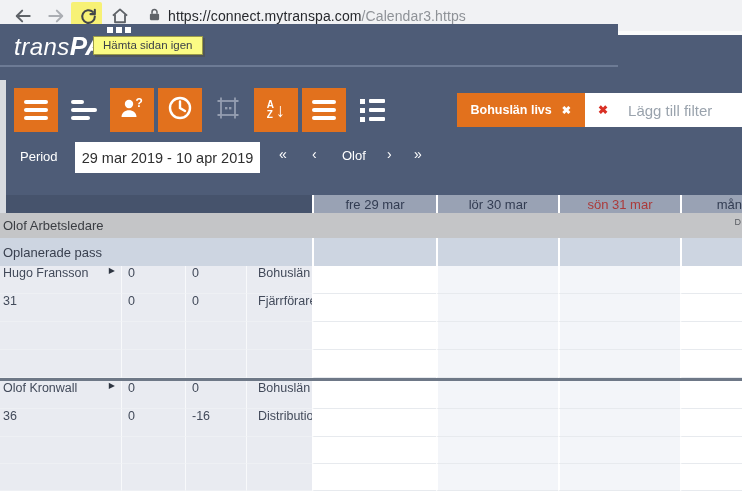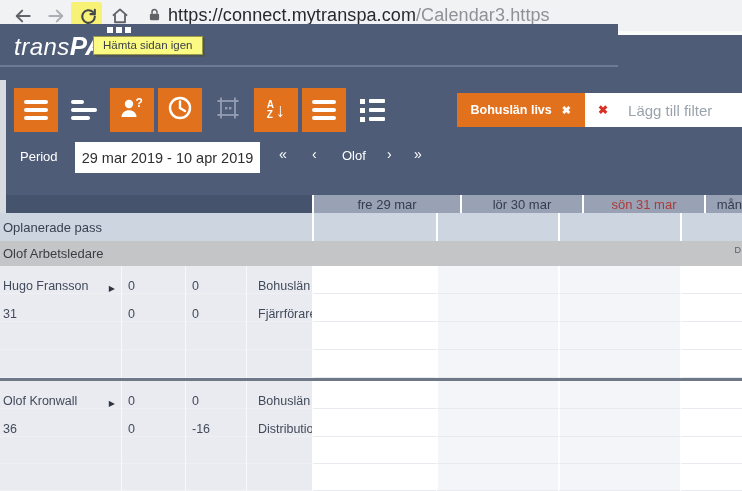--- a/index.html
+++ b/index.html
@@ -6,21 +6,21 @@
   html,body { width:742px; height:491px; }
   body { font-family:"Liberation Sans", sans-serif; overflow:hidden; background:#fff; }
   .page { position:relative; width:742px; height:491px; overflow:hidden; background:#4e5c77; }
 
   
   .chrome { position:absolute; left:0; top:0; width:742px; height:31px; background:#f1f2f4; }
   .white-band { position:absolute; left:0; top:31px; width:742px; height:4px; background:#fafbfb; }
   .nav-ic { position:absolute; top:5px; width:22px; height:22px; display:flex; align-items:center; justify-content:center; }
   .nav-ic svg { display:block; }
   .hl-refresh { position:absolute; left:71px; top:2px; width:31px; height:27px; background:#f7f175; border-radius:2px; }
-  .url-wrap { position:absolute; left:168px; top:0; height:31px; display:flex; align-items:center; font-size:18px; color:#27292d; letter-spacing:.1px; }
+  .url-wrap { position:absolute; left:168px; top:0; height:31px; display:flex; align-items:center; font-size:14px; color:#27292d; letter-spacing:.1px; }
   .url-path { color:#8e9297; }
   .lock { position:absolute; left:146px; top:6px; }
 
   
   .app-header { position:absolute; left:0; top:24px; width:618px; height:43px; background:#4e5c77; border-bottom:2px solid #6d7b95;padding-left:48px; }
   .logo { position:absolute; left:14px; top:7px; font-style:italic; color:#fff; white-space:nowrap; }
   .logo-light { font-size:24px; font-weight:400; letter-spacing:.5px; }
   .logo-bold { font-size:26px; font-weight:800; letter-spacing:0; }
   .apps-grid { position:absolute; left:107px; top:3px; width:24px; height:24px; display:grid; grid-template-columns:repeat(3,6px); grid-template-rows:repeat(3,6px); gap:3px; }
   .apps-grid i { background:#fff; display:block; }
@@ -61,35 +61,35 @@
   .pnav { position:absolute; top:66px; color:#fff; font-size:14px; cursor:pointer; }
   .pnav.first { left:279px; } .pnav.prev { left:312px; }
   .pnav.today { left:342px; font-size:13px; top:68px; }
   .pnav.next { left:387px; } .pnav.last { left:414px; }
 
   
   .grid { position:absolute; left:0; top:195px; width:742px; height:296px; display:flex; flex-direction:column; background:#fff; }
   .g-header { display:flex; height:18px; }
   .gh-left { width:312px; background:#46536c; }
   .gh-day { background:#99a2b4; border-left:2px solid #fff; font-size:13px; color:#323c52; display:flex; align-items:center; justify-content:center; }
-  .gh-day.w1 { width:148px; } .gh-day.w2 { width:122px; } .gh-day.w3 { width:122px; }
+  .gh-day.w1 { width:124px; } .gh-day.w2 { width:122px; } .gh-day.w3 { width:122px; }
   .gh-day.w4 { flex:1; justify-content:flex-end; overflow:hidden; }
   .gh-day.red { color:#ab3a3a; }
 
   .grow { display:flex; }
   .group1 { height:28px; background:#cdd5e1; }
   .group1 .gl { width:312px; display:flex; align-items:center; padding-left:3px; font-size:13px; color:#39404f; }
   .group1 .gd { border-left:2px solid #fff; }
   .group1 .d1 { width:124px; } .group1 .d2,.group1 .d3 { width:122px; } .group1 .d4 { flex:1; }
   .group2 { height:25px; background:#c4c5c7; align-items:center; padding-left:3px; font-size:13px; color:#3a3d42; position:relative; }
   .edge-mark { position:absolute; right:1px; top:4px; font-size:9px; color:#5a5d63; }
 
   .trow { display:flex; height:28px; }
   .trow.short { height:27px; }
-  .lc { background:#e9ebf1; border-right:1px solid #f8f9fb; border-bottom:1px solid #eef0f4; font-size:12.5px; color:#424a5a; display:flex; align-items:flex-end; }
+  .lc { background:#e9ebf1; border-right:1px solid #f8f9fb; border-bottom:1px solid #eef0f4; font-size:12.5px; color:#424a5a; display:flex; align-items:flex-start; }
   .lc.name { width:122px; padding-left:3px; position:relative; }
   .lc .arrow { position:absolute; right:6px; font-size:8px; color:#2e3542; }
   .lc.v1 { width:64px; padding-left:6px; }
   .lc.v2 { width:61px; padding-left:6px; }
   .lc.org { width:65px; padding-left:11px; overflow:hidden; white-space:nowrap; border-right:none; }
   .dc { border-left:2px solid #fff; border-bottom:1px solid #e7eaee; background:#fff; }
   .dc.wkend { background:#f3f5f9; }
   .dc.d1 { width:124px; } .dc.d2,.dc.d3 { width:122px; } .dc.d4 { flex:1; }
   .divider { height:3px; background:#6e7887; }
 </style>
@@ -257,33 +257,33 @@
 
   <div class="grid">
     <div class="g-header">
       <div class="gh-left"></div>
       <div class="gh-day w1">fre 29 mar</div>
       <div class="gh-day w2">lör 30 mar</div>
       <div class="gh-day w3 red">sön 31 mar</div>
       <div class="gh-day w4">mån</div>
     </div>
 
+    <div class="grow group2">
+      <span>Olof Arbetsledare</span>
+      <span class="edge-mark">D</span>
+    </div>
+
     <div class="grow group1">
       <div class="gl">Oplanerade pass</div>
       <div class="gd d1"></div>
       <div class="gd d2"></div>
       <div class="gd d3"></div>
       <div class="gd d4"></div>
     </div>
 
-    <div class="grow group2">
-      <span>Olof Arbetsledare</span>
-      <span class="edge-mark">D</span>
-    </div>
-
     <div class="trow">
       <div class="lc name">
           <span>Hugo Fransson</span>
           <span class="arrow">▶</span>
         </div>
       <div class="lc v1">0</div>
       <div class="lc v2">0</div>
       <div class="lc org">Bohuslän li</div>
       <div class="dc d1"></div>
       <div class="dc d2 wkend"></div>

